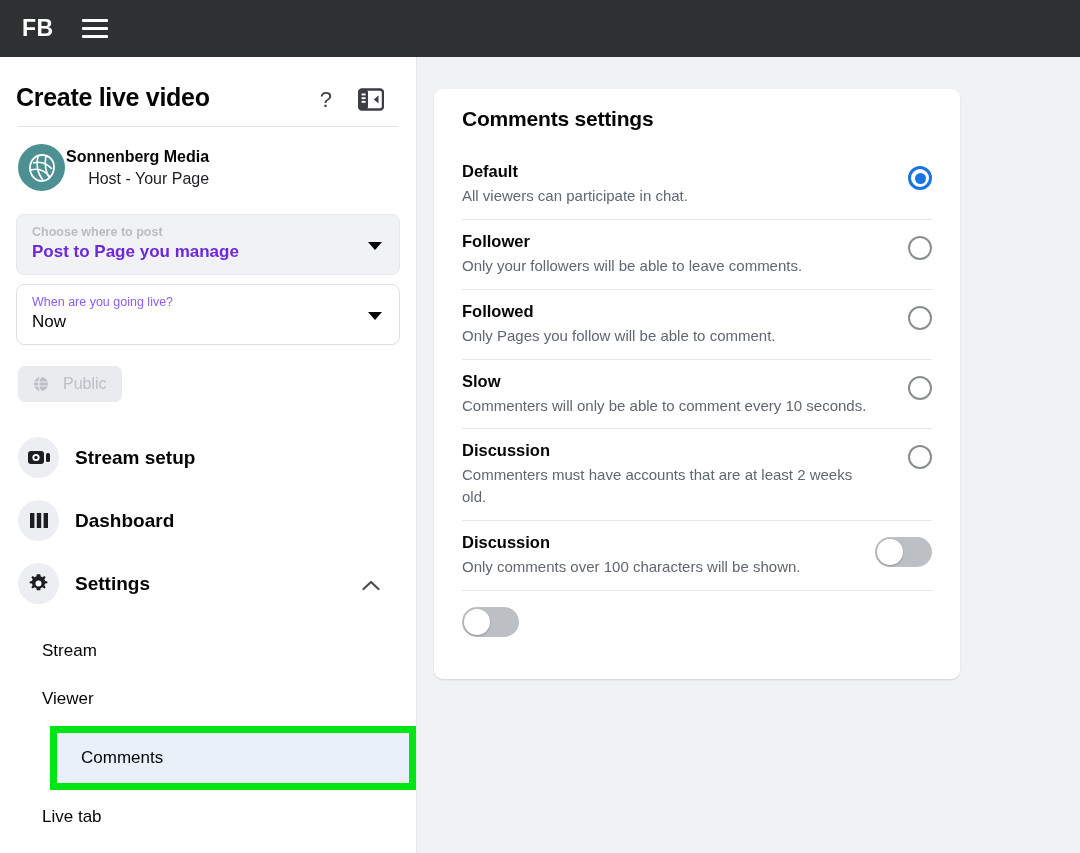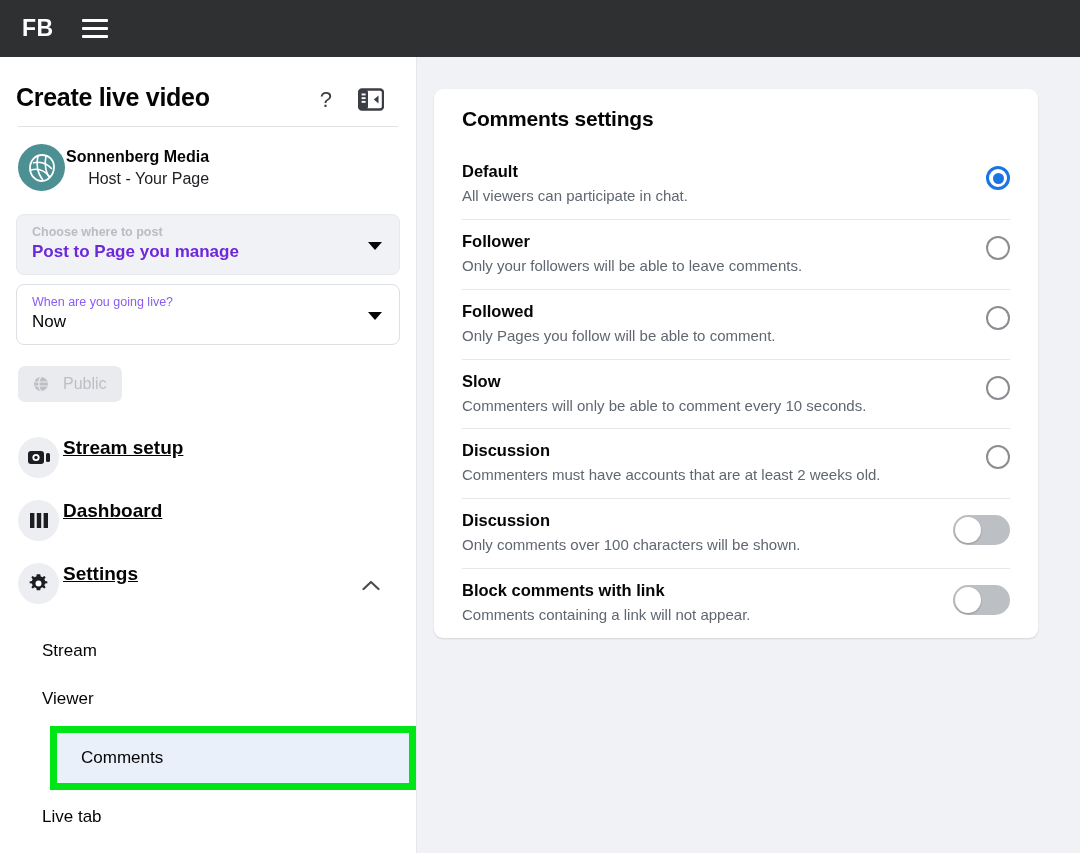--- a/index.html
+++ b/index.html
@@ -157,26 +157,25 @@
     margin-top: 21px;
     margin-left: 2px;
     color: #bcbfc4;
     font-size: 16px;
     cursor: pointer;
   }
 
   .nav { margin-top: 24px; }
   .nav-item {
     display: flex;
-    align-items: flex-start;
-    gap: 4px;
+    align-items: center;
+    gap: 16px;
     padding: 11px 2px;
     cursor: pointer;
     position: relative;
-    text-decoration: underline;
   }
   .nav-ic {
     width: 41px; height: 41px;
     border-radius: 50%;
     background: #eceef1;
     display: flex; align-items: center; justify-content: center;
     flex: 0 0 auto;
   }
   .nav-label {
     font-size: 19px;
@@ -209,25 +208,25 @@
   }
 
   
   .main {
     flex: 1;
     background: #f0f2f5;
     padding: 32px 0 0 17px;
     overflow: hidden;
   }
   .card {
-    width: 604px;
+    width: 526px;
     background: #ffffff;
     border-radius: 9px;
     box-shadow: 0 1px 2px rgba(0,0,0,0.12);
-    padding: 18px 0 0 0;
+    padding: 18px 0 30px 0;
   }
   .card-title {
     font-size: 21px;
     font-weight: bold;
     color: #050505;
     padding: 0 28px 0 28px;
     letter-spacing: -0.2px;
   }
   .rows { margin-top: 18px; }
   .row {
@@ -466,24 +465,20 @@
           <div class="row-text">
             <div class="row-title">Discussion</div>
             <div class="row-desc">Only comments over 100 characters will be shown.</div>
           </div>
           <div class="toggle">
             <div class="knob"></div>
           </div>
         </div>
 
         <div class="row">
-          <div class="row-text">
-            <div class="row-title">Block comments with link</div>
-            <div class="row-desc">Comments containing a link will not appear.</div>
-          </div>
           <div class="toggle">
             <div class="knob"></div>
           </div>
         </div>
 
       </div>
     </div>
   </div>
 
 </div>

